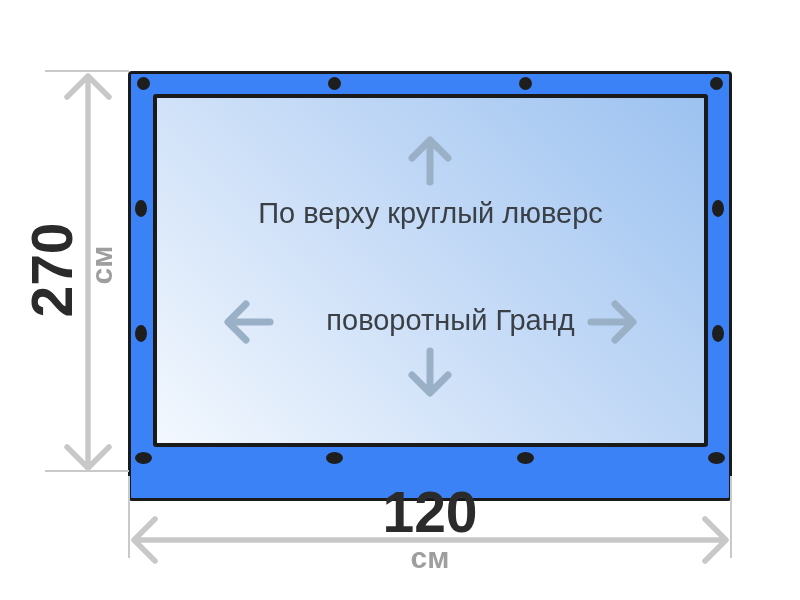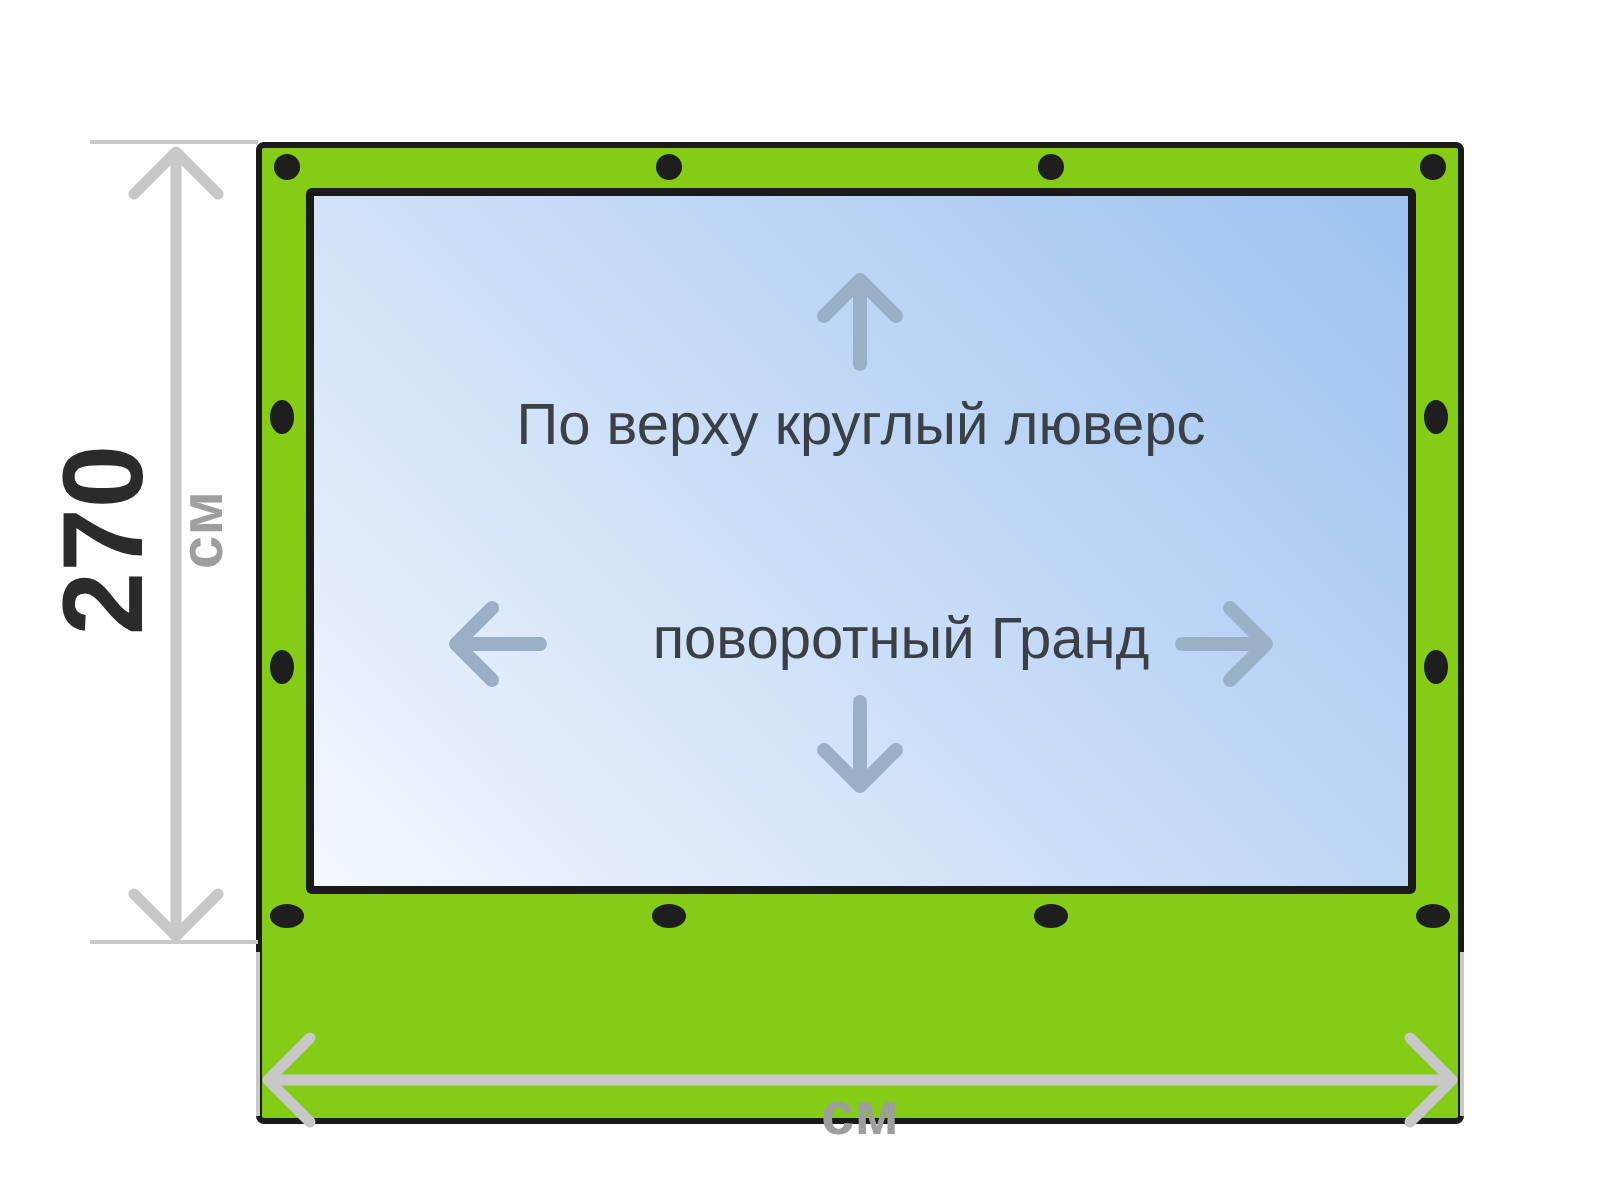--- a/index.html
+++ b/index.html
@@ -3,22 +3,22 @@
 <meta charset="utf-8">
 <style>
   html,body { margin:0; padding:0; background:#ffffff; }
   .stage {
     position:relative; width:800px; height:600px; background:#ffffff;
     font-family:"Liberation Sans","DejaVu Sans",sans-serif; overflow:hidden;
   }
 
   
   .frame {
-    position:absolute; left:128px; top:71px; width:604px; height:491px;
-    box-sizing:border-box; background:#84cc16;
+    position:absolute; left:128px; top:71px; width:604px; height:430px;
+    box-sizing:border-box; background:#3b82f6;
     border:3px solid #1a1a1a; border-radius:4px;
   }
   .canvas {
     position:absolute; left:22px; top:20px; width:555px; height:353px;
     box-sizing:border-box; border:4px solid #1a1a1a; border-radius:3px;
     background:linear-gradient(225deg,#9cc2f0 0%,#c9ddf7 52%,#f3f8fe 100%);
   }
 
   .grommet { position:absolute; background:#1e1e1e; border-radius:50%; }
   .g-top    { width:13px; height:13px; }
@@ -129,15 +129,16 @@
 
   <div class="ext ext-v-left"></div>
   <div class="ext ext-v-right"></div>
 
   <svg class="dim-h" width="604" height="52" viewBox="0 0 604 52">
     <line x1="10" y1="26" x2="594" y2="26" stroke="#c8c8c8" stroke-width="5.5" stroke-linecap="round"></line>
     <polyline points="27,5 6,26 27,47" fill="none" stroke="#c8c8c8" stroke-width="5.5" stroke-linecap="round" stroke-linejoin="round"></polyline>
     <polyline points="577,5 598,26 577,47" fill="none" stroke="#c8c8c8" stroke-width="5.5" stroke-linecap="round" stroke-linejoin="round"></polyline>
   </svg>
 
+  <div class="dim-value val-width">120</div>
   <div class="dim-unit unit-width">см</div>
 
 </div>
 
 </body></html>

